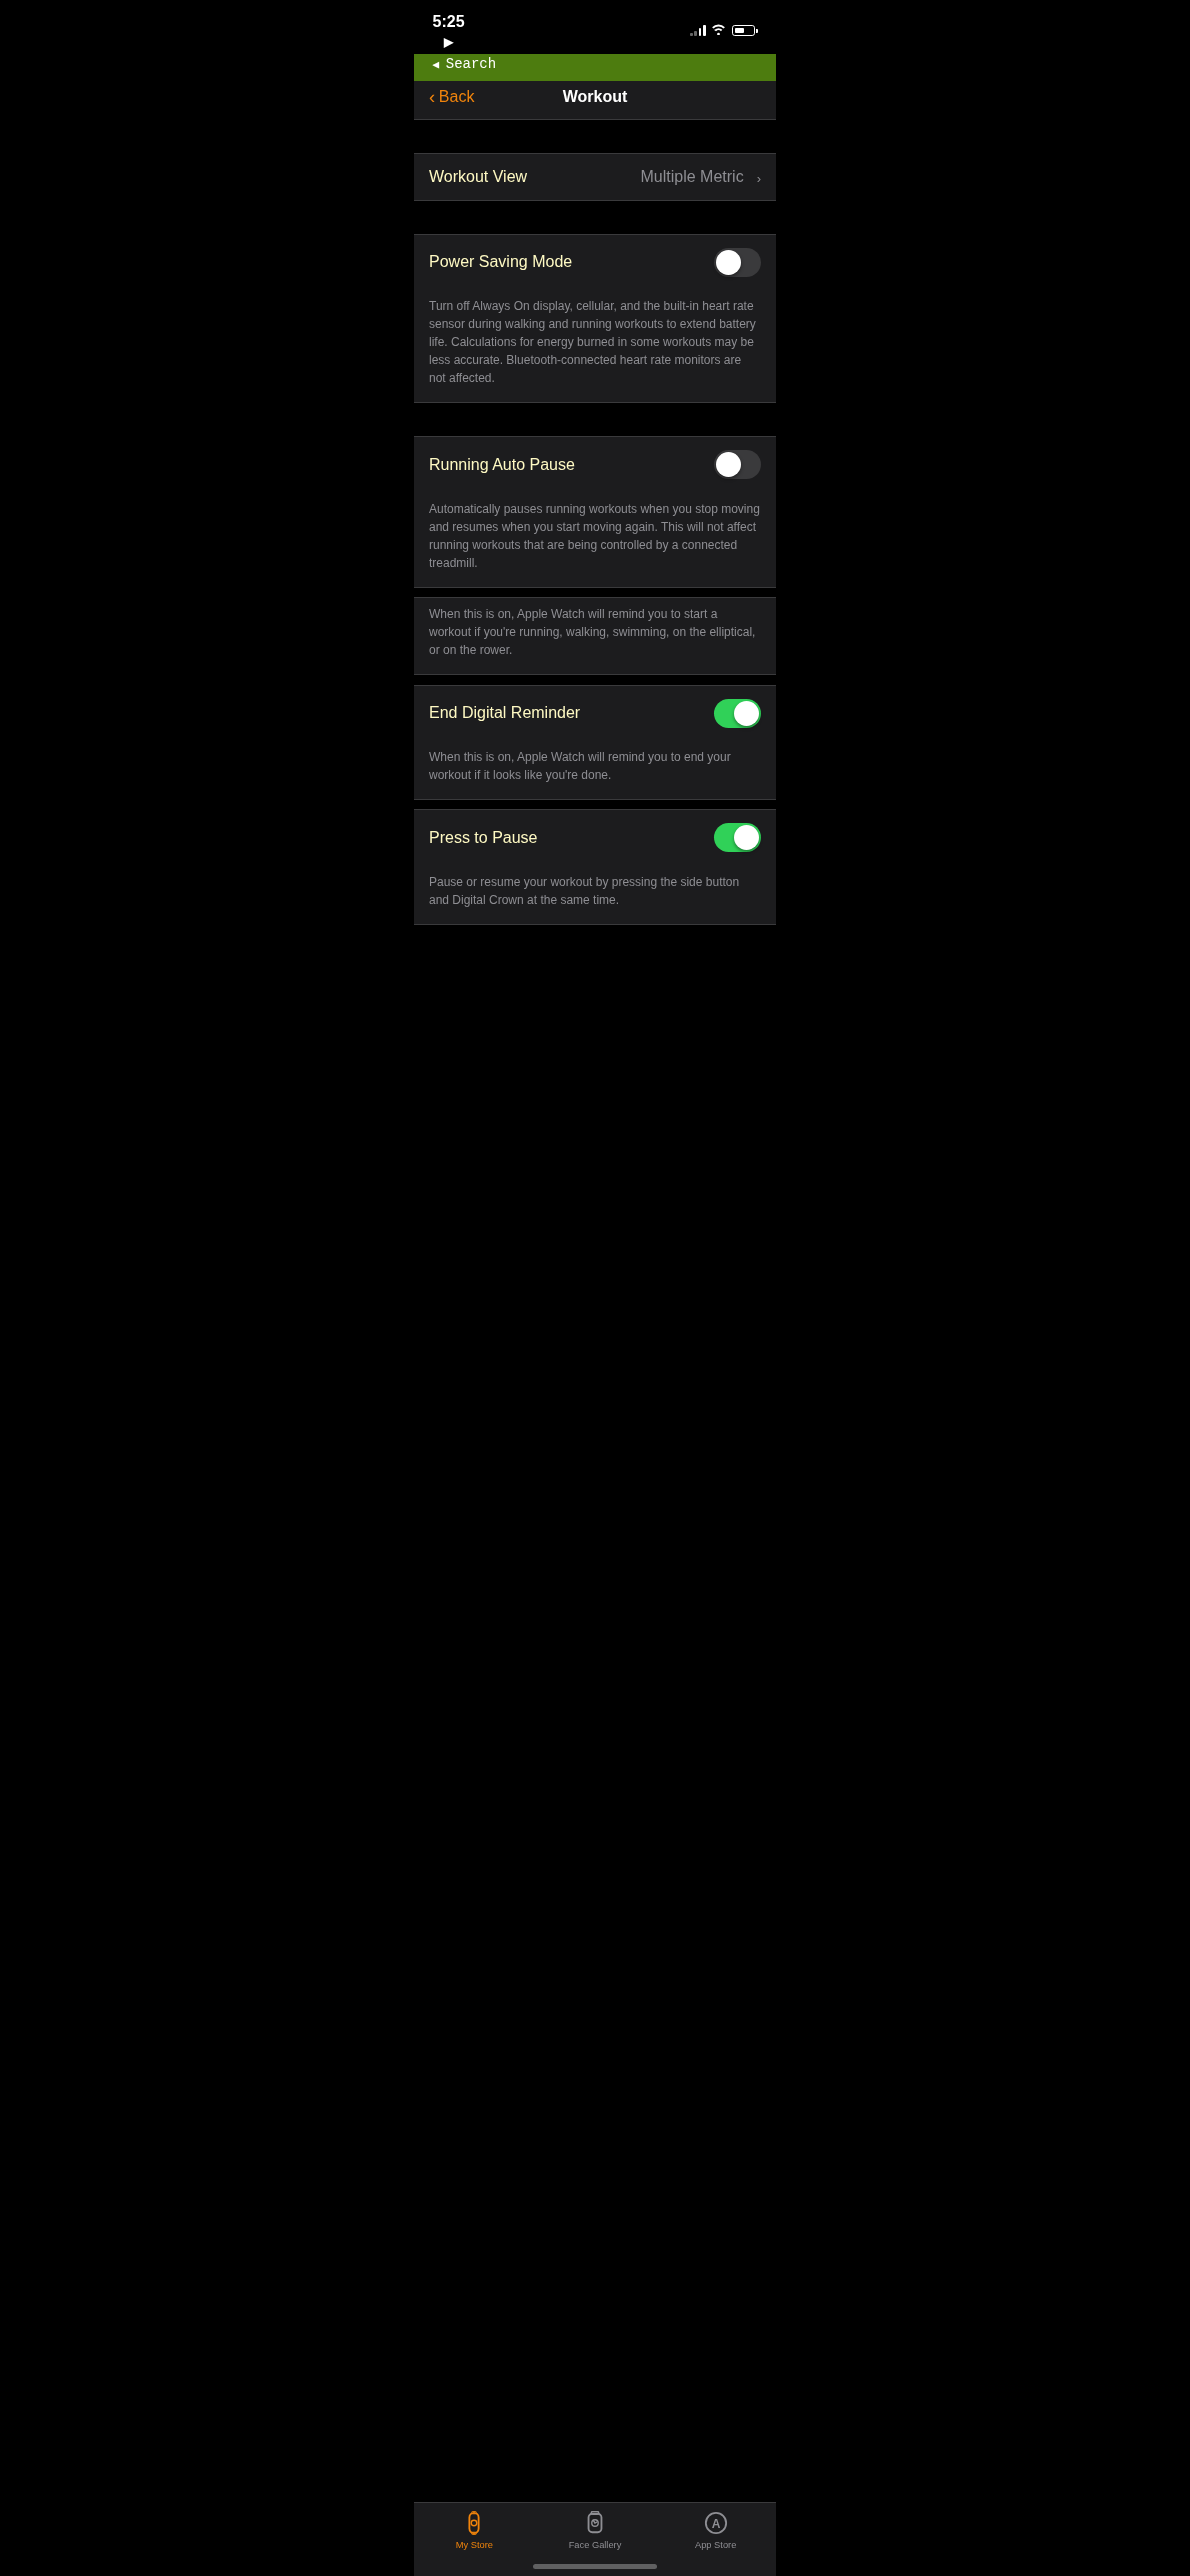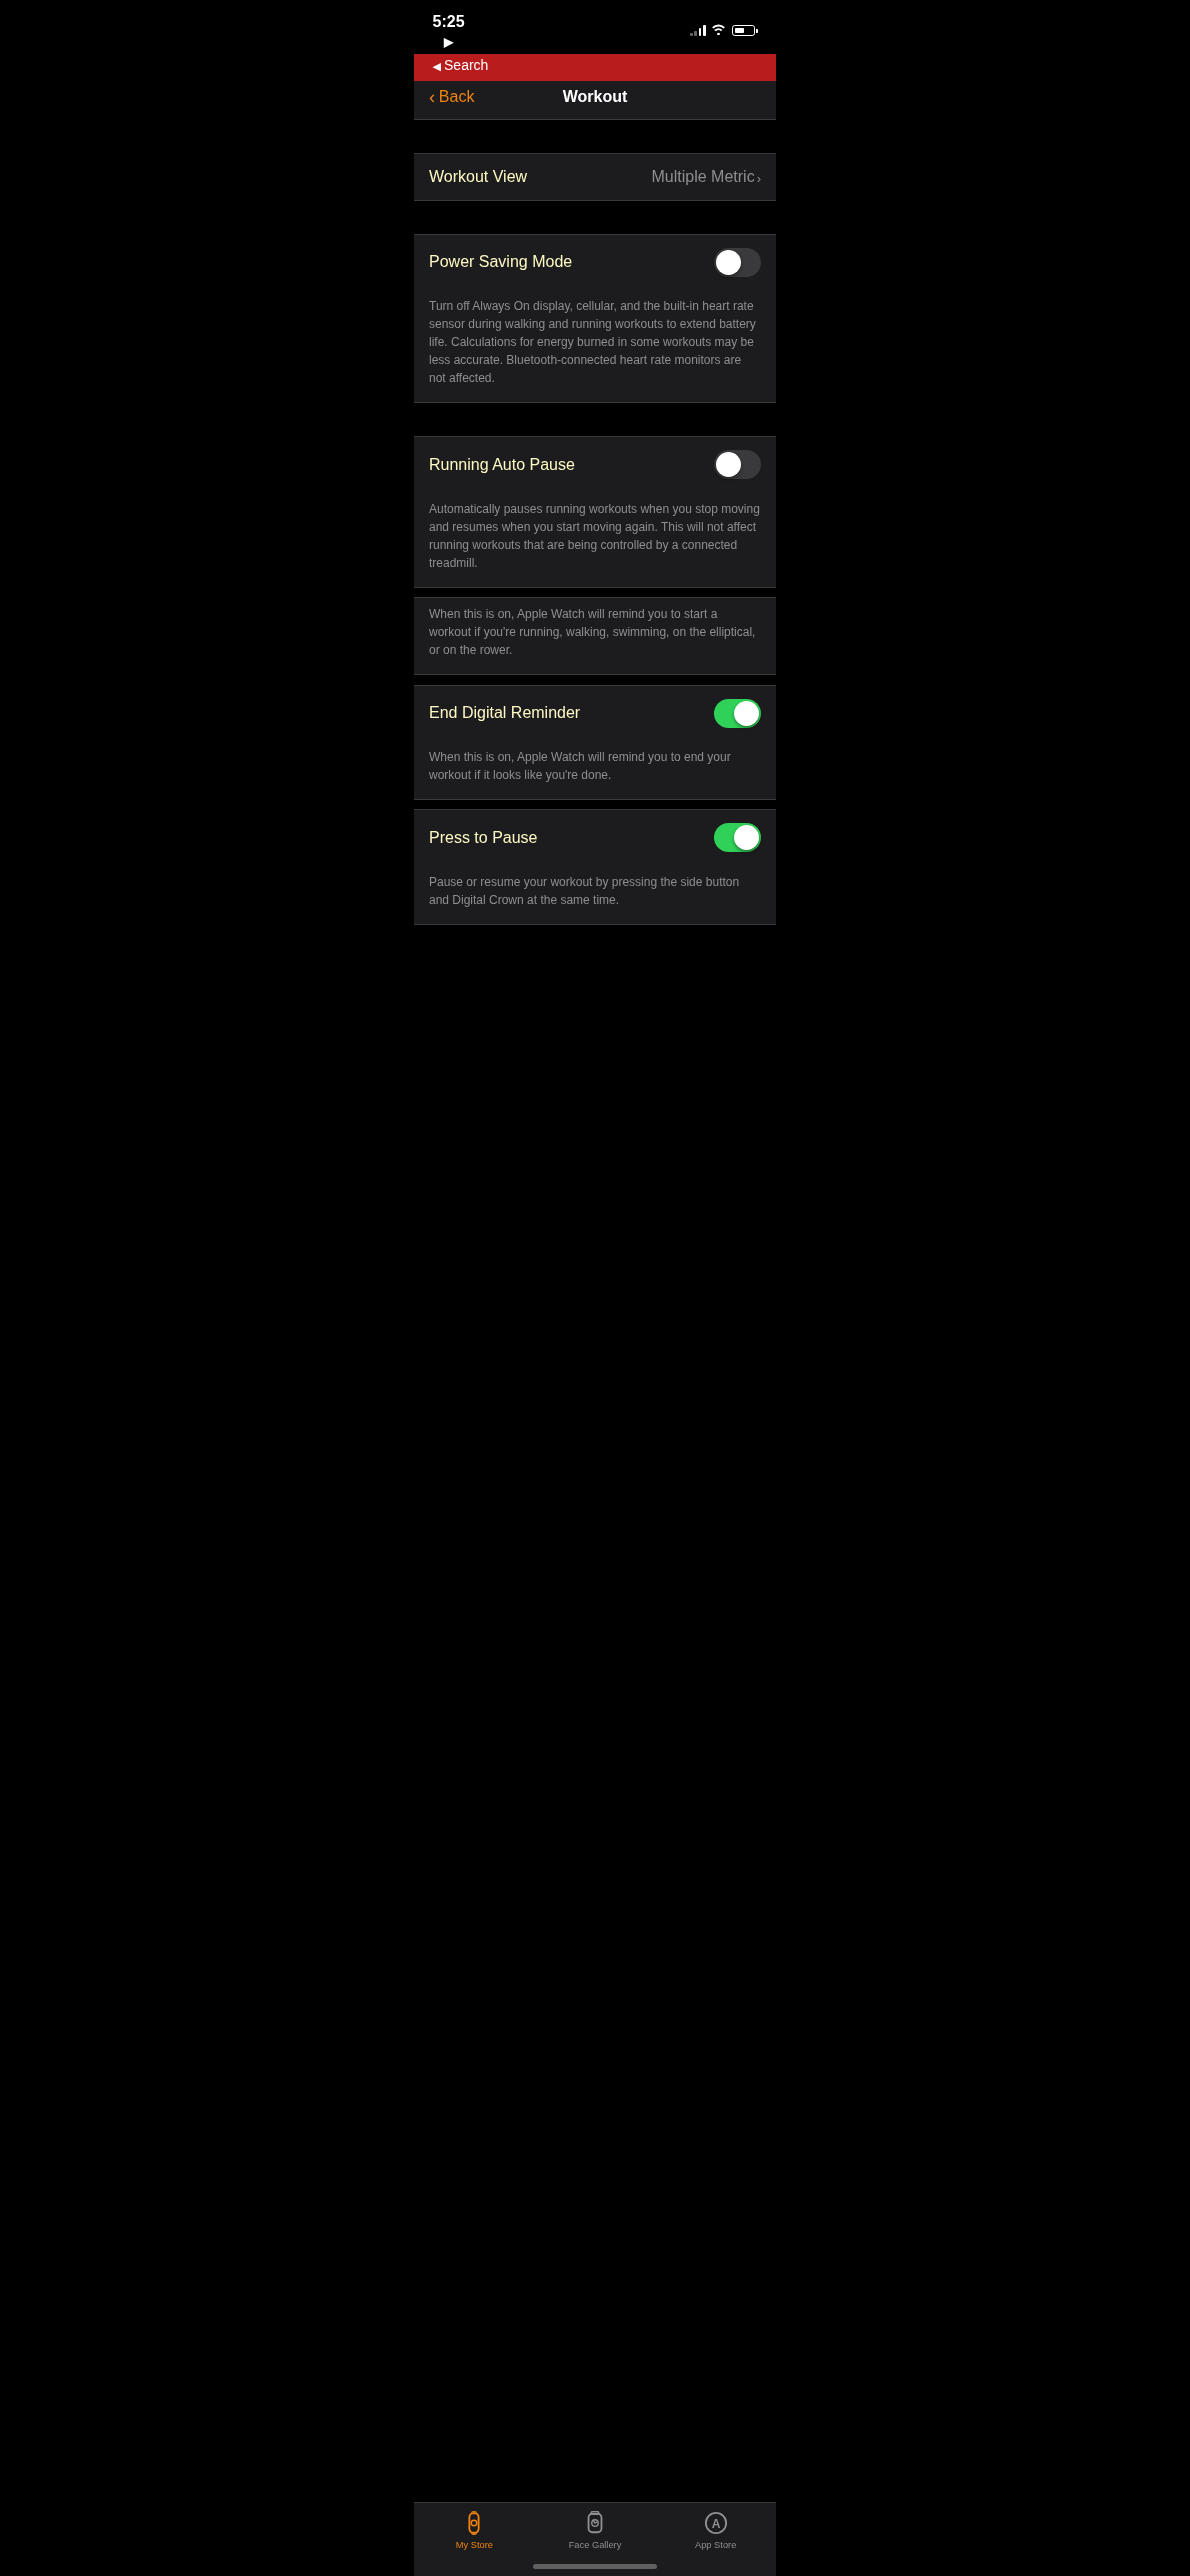--- a/index.html
+++ b/index.html
@@ -88,21 +88,22 @@
     .battery-tip {
       width: 1.9px;
       height: 4.6px;
       background: #fff;
       border-radius: 0 0.9px 0.9px 0;
     }
 
     
     .search-back {
       padding: 1.9px 18.5px 7.4px;
-      background: #b91c1c;
+      background: #4d7c0f;
+      font-family: Liberation Mono, monospace;
     }
 
     .search-back-text {
       font-size: 14px;
       color: #fff;
     }
 
     .search-back-text::before {
       content: '◀ ';
       font-size: 11px;
@@ -173,21 +174,21 @@
       font-size: 16px;
       color: #fef9c3;
       flex: 1;
     }
 
     .settings-row-value {
       font-size: 16px;
       color: #8e8e93;
       display: flex;
       align-items: flex-end;
-      gap: 2px;
+      gap: 13px;
     }
 
     .chevron-right {
       color: #8e8e93;
       font-size: 13px;
     }
 
     
     .toggle {
       width: 47px;

